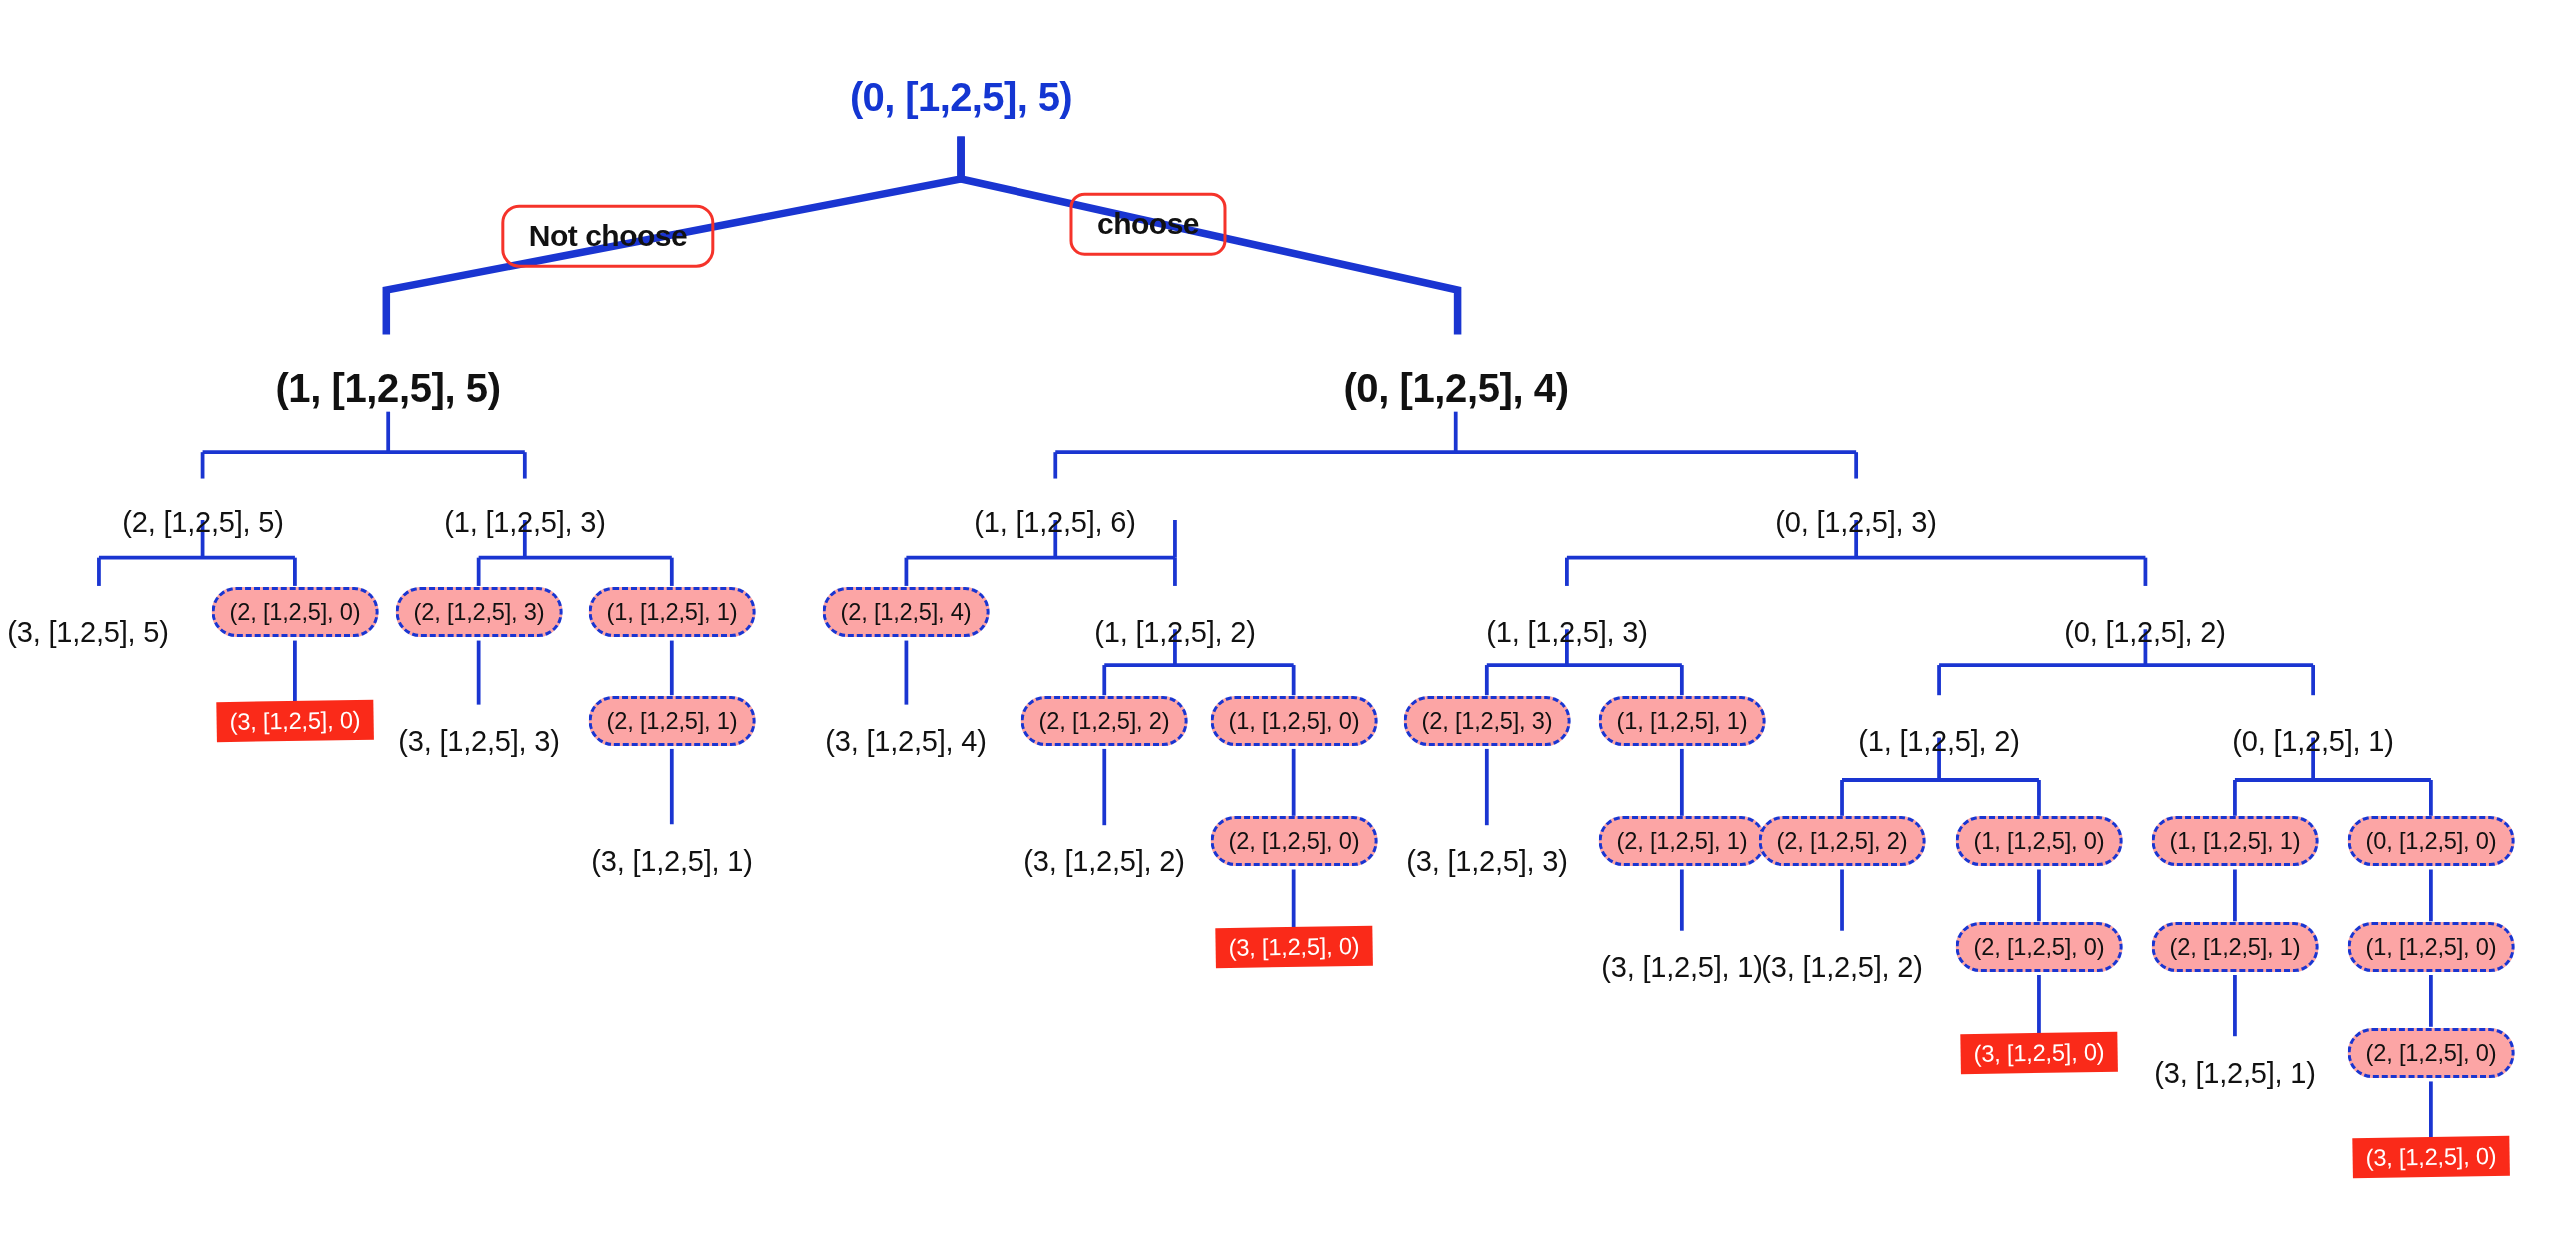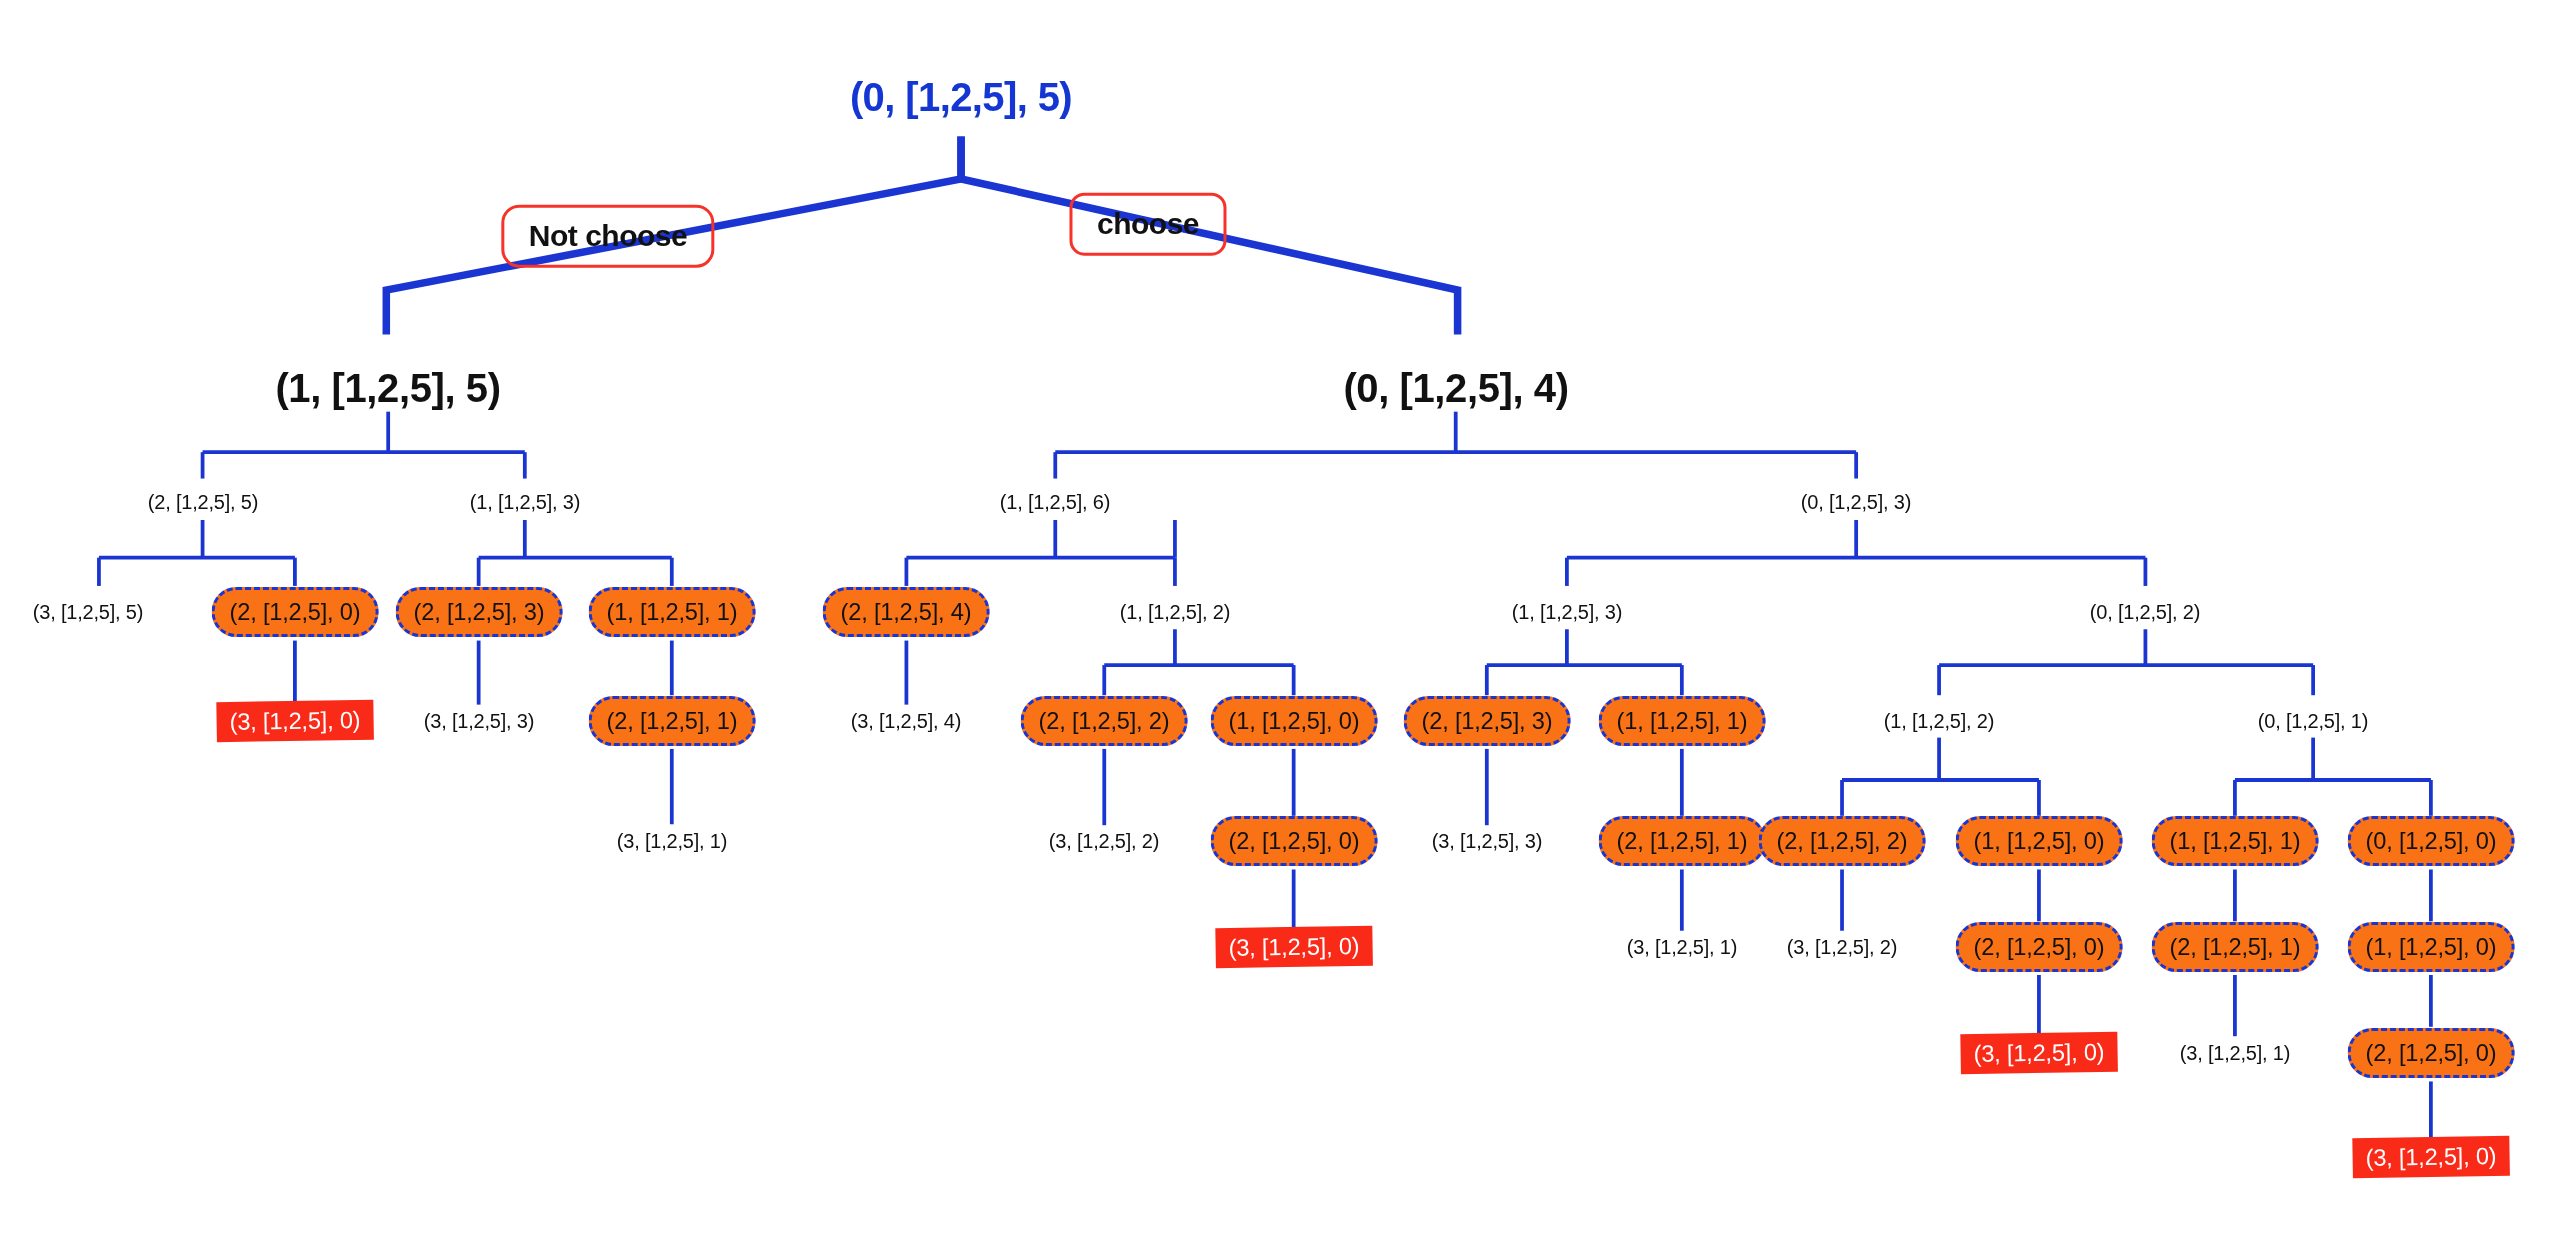--- a/index.html
+++ b/index.html
@@ -3,25 +3,25 @@
 <meta charset="utf-8">
 <style>
   html,body{margin:0;padding:0;background:#fff;}
   body{width:2576px;height:1251px;overflow:hidden;
        font-family:"Liberation Sans", sans-serif;}
   #stage{position:relative;width:2044px;height:1251px;background:#fff;}
   #edges{position:absolute;left:0;top:0;width:2576px;height:1251px;}
   .node{position:absolute;transform:translate(-50%,-50%);
         white-space:nowrap;color:#111;text-align:center;
         font-family:"Liberation Sans", sans-serif;}
-  .n-plain{font-size:20px;letter-spacing:-0.2px;}
+  .n-plain{font-size:29px;letter-spacing:-0.2px;margin-top:20px;}
   .n-lvl1{font-size:40px;font-weight:bold;letter-spacing:-0.4px;text-align:right;}
   .n-root{font-size:40px;font-weight:bold;color:#1436d2;letter-spacing:-0.6px;}
   .n-dashed{font-size:23.6px;border:3.8px dashed #1a35d1;border-radius:24.5px;
-            padding:8.5px 15px;background:#f97316;letter-spacing:-0.2px;}
+            padding:8.5px 15px;background:#fca5a5;letter-spacing:-0.2px;}
   .n-hl{font-size:23.6px;color:#fff;background:#fa2a19;
         padding:6.6px 13px;letter-spacing:-0.2px;}
   .n-hl-rot{transform:translate(-50%,-50%) rotate(-0.9deg);}
   .label-box{position:absolute;transform:translate(-50%,-50%);
              border:3.8px solid #f5332a;border-radius:15px;background:transparent;
              padding:11.3px 24.5px;font-size:30px;font-weight:bold;color:#111;
              white-space:nowrap;font-family:"Liberation Sans", sans-serif;
              letter-spacing:-0.5px;}
 </style>
 </head>

